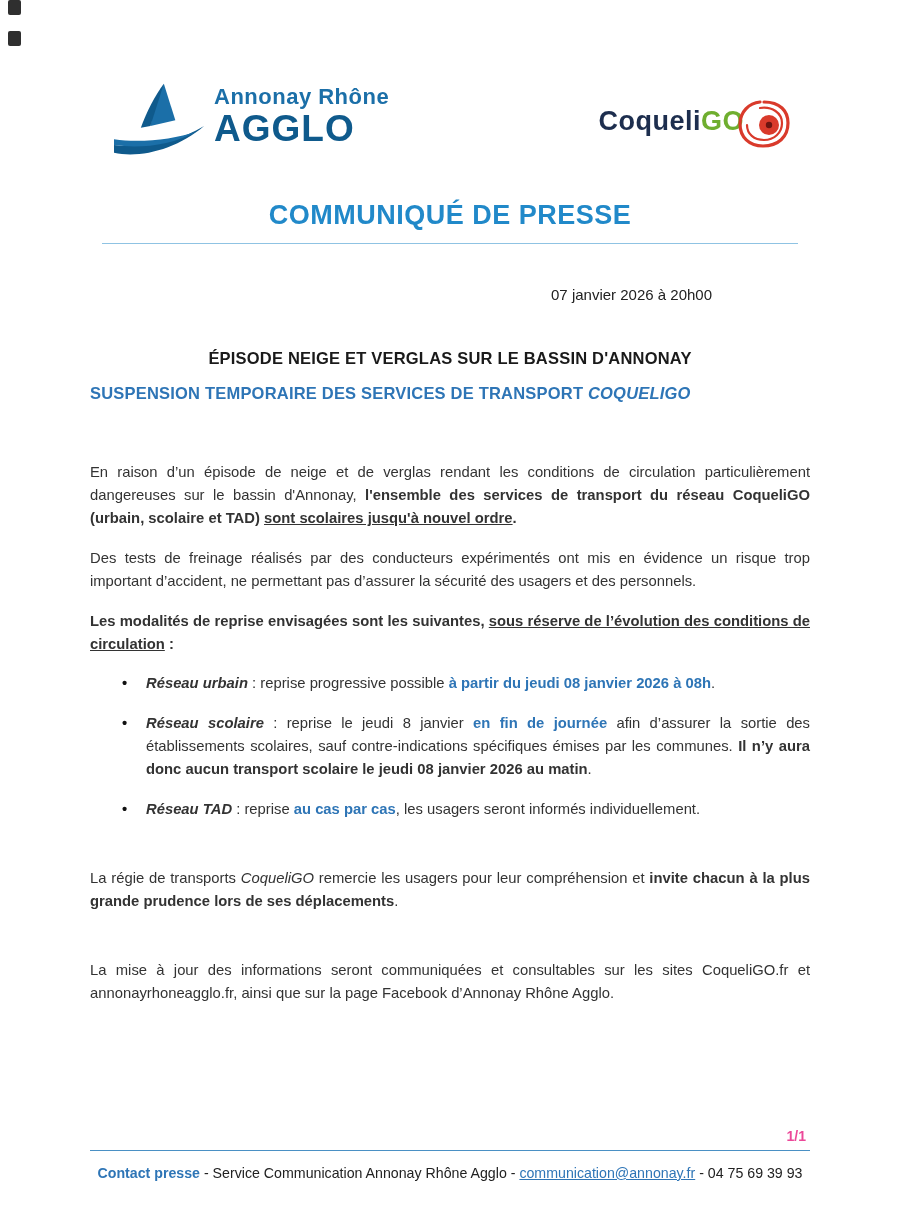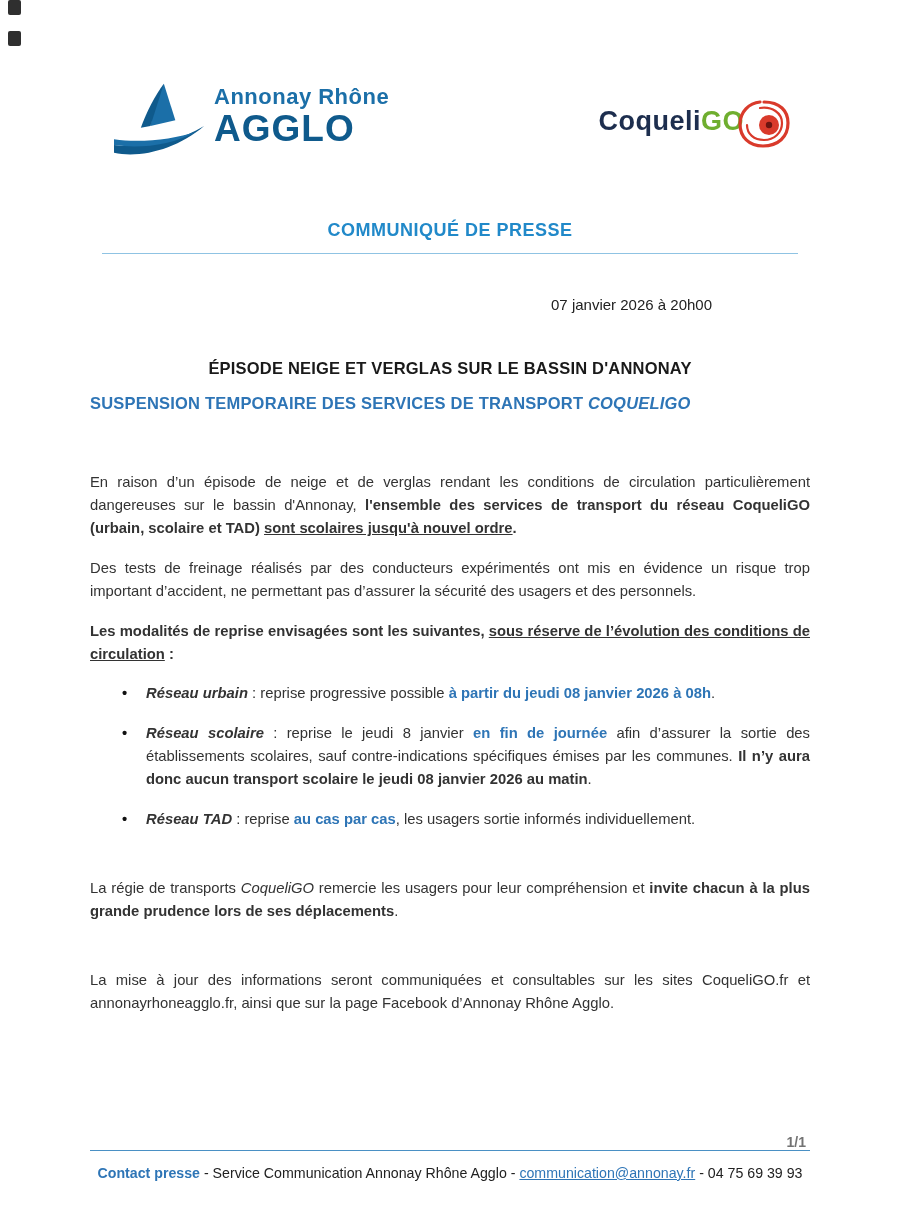--- a/index.html
+++ b/index.html
@@ -34,21 +34,21 @@
   .agglo-mark{width:96px;height:92px;flex:0 0 auto;}
   .agglo-text{display:flex;flex-direction:column;margin-top:6px;}
   .agglo-line1{font-size:22px;color:var(--logo-blue);font-weight:600;letter-spacing:.5px;}
   .agglo-line2{font-size:37px;color:var(--logo-dark);font-weight:800;letter-spacing:1px;line-height:1.05;}
   .coqueligo-logo{display:flex;align-items:center;margin-top:28px;position:relative;padding-right:48px;text-align:center;}
   .coq-text{font-size:27px;font-weight:700;color:var(--coq-navy);letter-spacing:.5px;}
   .coq-go{font-size:27px;font-weight:800;color:var(--coq-green);letter-spacing:.5px;}
   .coq-flower{position:absolute;right:0;top:-8px;width:56px;height:52px;}
 
   
-  .doc-title{margin-top:50px;text-align:center;color:var(--title-blue);font-size:18px;font-weight:700;letter-spacing:.5px;}
+  .doc-title{margin-top:30px;text-align:center;color:var(--title-blue);font-size:27px;font-weight:700;letter-spacing:.5px;}
   .title-rule{border:none;border-top:1px solid var(--line-blue);margin:12px 12px 0 12px;}
 
   .date-line{margin-top:42px;text-align:right;padding-right:98px;font-size:15px;color:#222;}
 
   .h-main{margin-top:46px;text-align:center;font-size:16.5px;font-weight:700;color:#1a1a1a;letter-spacing:.2px;}
   .h-sub{margin-top:16px;text-align:left;font-size:16.5px;font-weight:700;color:var(--accent);letter-spacing:.2px;}
 
   
   .body-block{margin-top:58px;font-size:14.8px;line-height:1.55;color:var(--body);}
   .body-block p{text-align:justify;margin-bottom:17px;}
@@ -58,21 +58,21 @@
   ul.bullets li{position:relative;padding-left:24px;margin-bottom:17px;text-align:justify;}
   ul.bullets li::before{content:"•";position:absolute;left:0;top:0;font-weight:700;color:#111;}
 
   .b{font-weight:700;}
   .i{font-style:italic;}
   .u{text-decoration:underline;}
   .c-blue{color:var(--accent);}
 
   
   .footer{position:absolute;left:90px;right:90px;bottom:46px;}
-  .page-number{text-align:right;font-size:14px;font-weight:700;color:#737373;padding-right:4px;margin-bottom:0;}
+  .page-number{text-align:right;font-size:14px;font-weight:700;color:#ec4899;padding-right:4px;margin-bottom:6px;}
   .footer-rule{border:none;border-top:1.5px solid var(--footer-line);}
   .contact-line{margin-top:14px;text-align:center;font-size:14.2px;color:#222;}
 </style>
 </head>
 <body>
 
 <div class="page">
 
   <div class="artifact a1"></div>
   <div class="artifact a2"></div>
@@ -113,21 +113,21 @@
     <div class="h-main">ÉPISODE NEIGE ET VERGLAS SUR LE BASSIN D'ANNONAY</div>
     <div class="h-sub"><span>SUSPENSION TEMPORAIRE DES SERVICES DE TRANSPORT </span><span class="i">COQUELIGO</span></div>
 
     <div class="body-block">
       <p><span>En raison d’un épisode de neige et de verglas rendant les conditions de circulation particulièrement dangereuses sur le bassin d'Annonay, </span><span class="b">l'ensemble des services de transport du réseau CoqueliGO (urbain, scolaire et TAD) </span><span class="b u">sont scolaires jusqu'à nouvel ordre</span><span class="b">.</span></p>
       <p><span>Des tests de freinage réalisés par des conducteurs expérimentés ont mis en évidence un risque trop important d’accident, ne permettant pas d’assurer la sécurité des usagers et des personnels.</span></p>
       <p><span class="b">Les modalités de reprise envisagées sont les suivantes</span><span class="b">, </span><span class="b u">sous réserve de l’évolution des conditions de circulation</span><span class="b"> :</span></p>
       <ul class="bullets">
           <li><span class="b i">Réseau urbain</span><span> : reprise progressive possible </span><span class="b c-blue">à partir du jeudi 08 janvier 2026 à 08h</span><span>.</span></li>
           <li><span class="b i">Réseau scolaire</span><span> : reprise le jeudi 8 janvier </span><span class="b c-blue">en fin de journée</span><span> afin d’assurer la sortie des établissements scolaires, sauf contre-indications spécifiques émises par les communes. </span><span class="b">Il n’y aura donc aucun transport scolaire le jeudi 08 janvier 2026 au matin</span><span>.</span></li>
-          <li><span class="b i">Réseau TAD</span><span> : reprise </span><span class="b c-blue">au cas par cas</span><span>, les usagers sortie informés individuellement.</span></li>
+          <li><span class="b i">Réseau TAD</span><span> : reprise </span><span class="b c-blue">au cas par cas</span><span>, les usagers seront informés individuellement.</span></li>
         </ul>
       <p class="gap-before"><span>La régie de transports </span><span class="i">CoqueliGO</span><span> remercie les usagers pour leur compréhension et </span><span class="b">invite chacun à la plus grande prudence lors de ses déplacements</span><span>.</span></p>
       <p class="gap-before-lg"><span>La mise à jour des informations seront communiquées et consultables sur les sites CoqueliGO.fr et annonayrhoneagglo.fr, ainsi que sur la page Facebook d’Annonay Rhône Agglo.</span></p>
     </div>
 
   </div>
 
   <div class="footer">
     <div class="page-number">1/1</div>
     <hr class="footer-rule">

